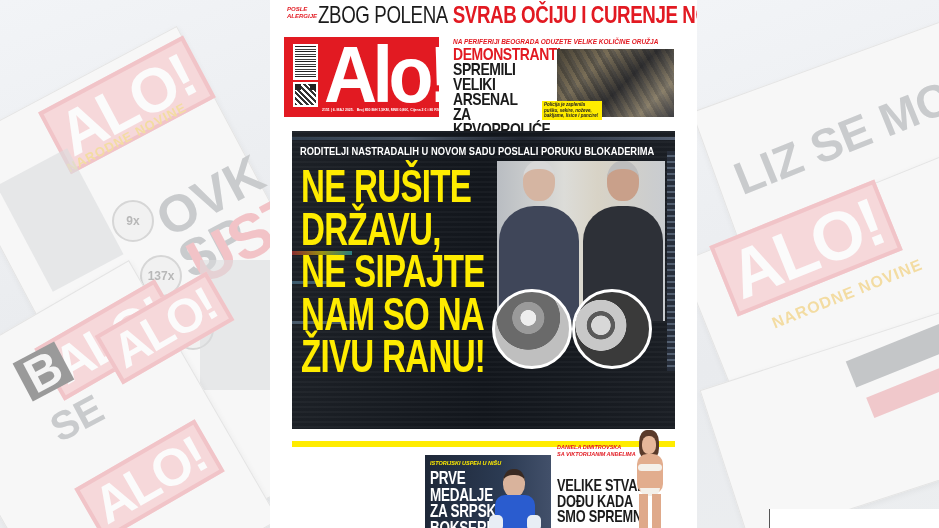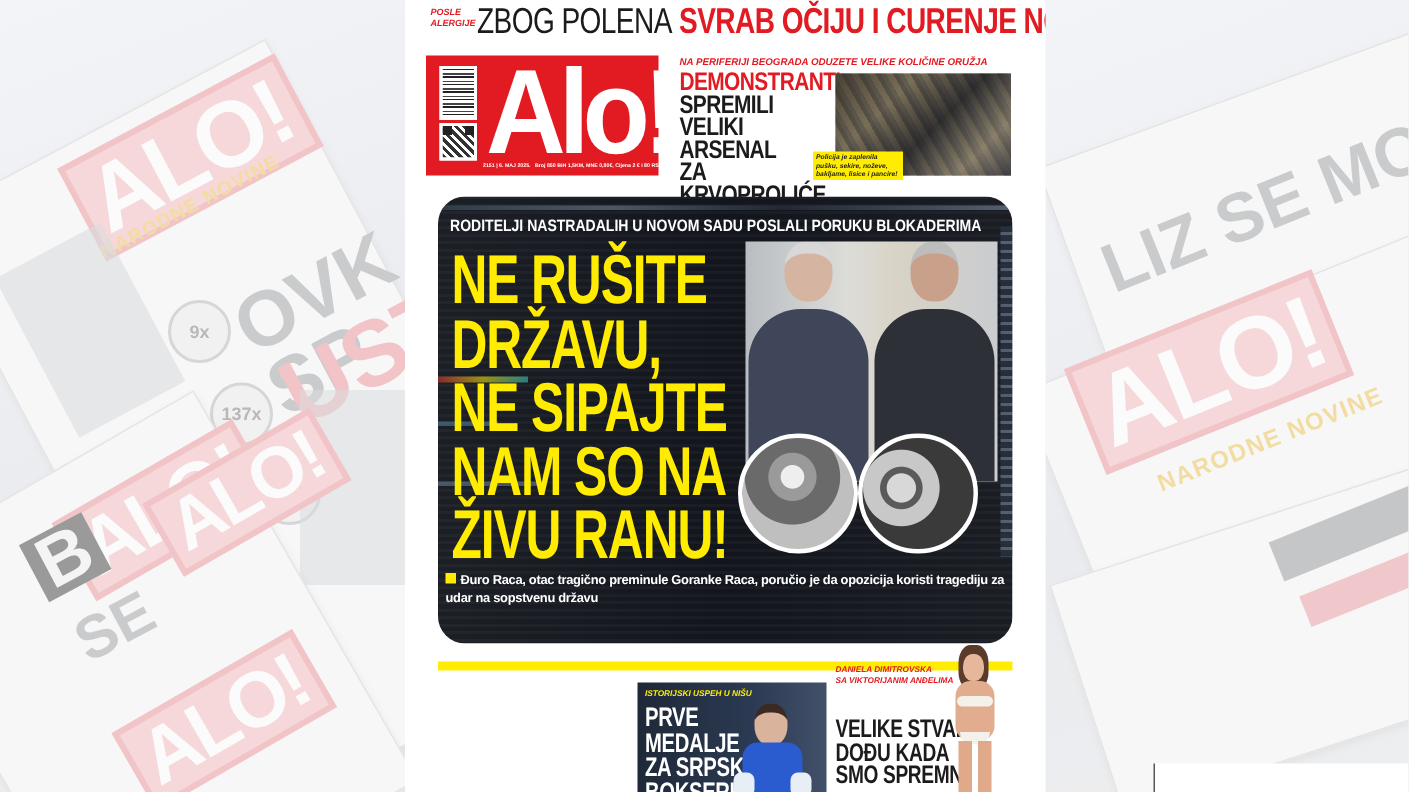--- a/index.html
+++ b/index.html
@@ -106,21 +106,20 @@
       font-size: 4.5px; line-height: 5.5px; font-style: italic; padding: 1px 2px; width: 60px; font-weight: 700;
     }
 
     
     .main-story {
       position: absolute; left: 22px; top: 131px; width: 383px; height: 298px;
       background:
         repeating-linear-gradient(180deg, rgba(255,255,255,0.03) 0 2px, transparent 2px 5px),
         linear-gradient(90deg, #1c2026 0%, #12161c 50%, #1a1e24 100%);
       overflow: hidden;
-      border-radius: 18px;
     }
     .glitch {
       position: absolute; height: 3px;
     }
     .main-kicker {
       position: absolute; left: 8px; top: 14px; color: #fff; white-space: nowrap;
       font-size: 11px; font-weight: 900; letter-spacing: 0;
       transform: scaleX(0.85); transform-origin: left top;
     }
     .main-headline {
@@ -279,23 +278,20 @@
         <div class="head"></div>
       </div>
       <div class="person" style="left:86px;background:#2d3037;">
         <div class="head" style="background:#c9a08a;border-top-color:#bdbdbd;"></div>
       </div>
     </div>
     <div class="circle-photo" style="left:200px;top:158px;"></div>
     <div class="circle-photo" style="left:280px;top:158px;background:radial-gradient(circle at 35% 45%,#d8d8d8 0 15%,#5a5a5a 16% 22%,#c8c8c8 23% 40%,#3a3a3a 41%);"></div>
 
     <div class="bullets">
-      <div class="bullet">
-        <span class="sq"></span><span>Đuro Raca, otac tragično preminule Goranke Raca, poručio je da opozicija koristi tragediju za udar na sopstvenu državu</span>
-      </div>
     </div>
   </div>
 
   <div class="yellow-rule"></div>
 
 
   <div class="boxing">
     <div class="promo-kicker" style="left:5px;top:5px;color:#ffec00;">ISTORIJSKI USPEH U NIŠU</div>
     <div class="promo-head" style="left:5px;top:15px;color:#fff;font-size:18px;line-height:16.5px;">
       <span>PRVE</span>

